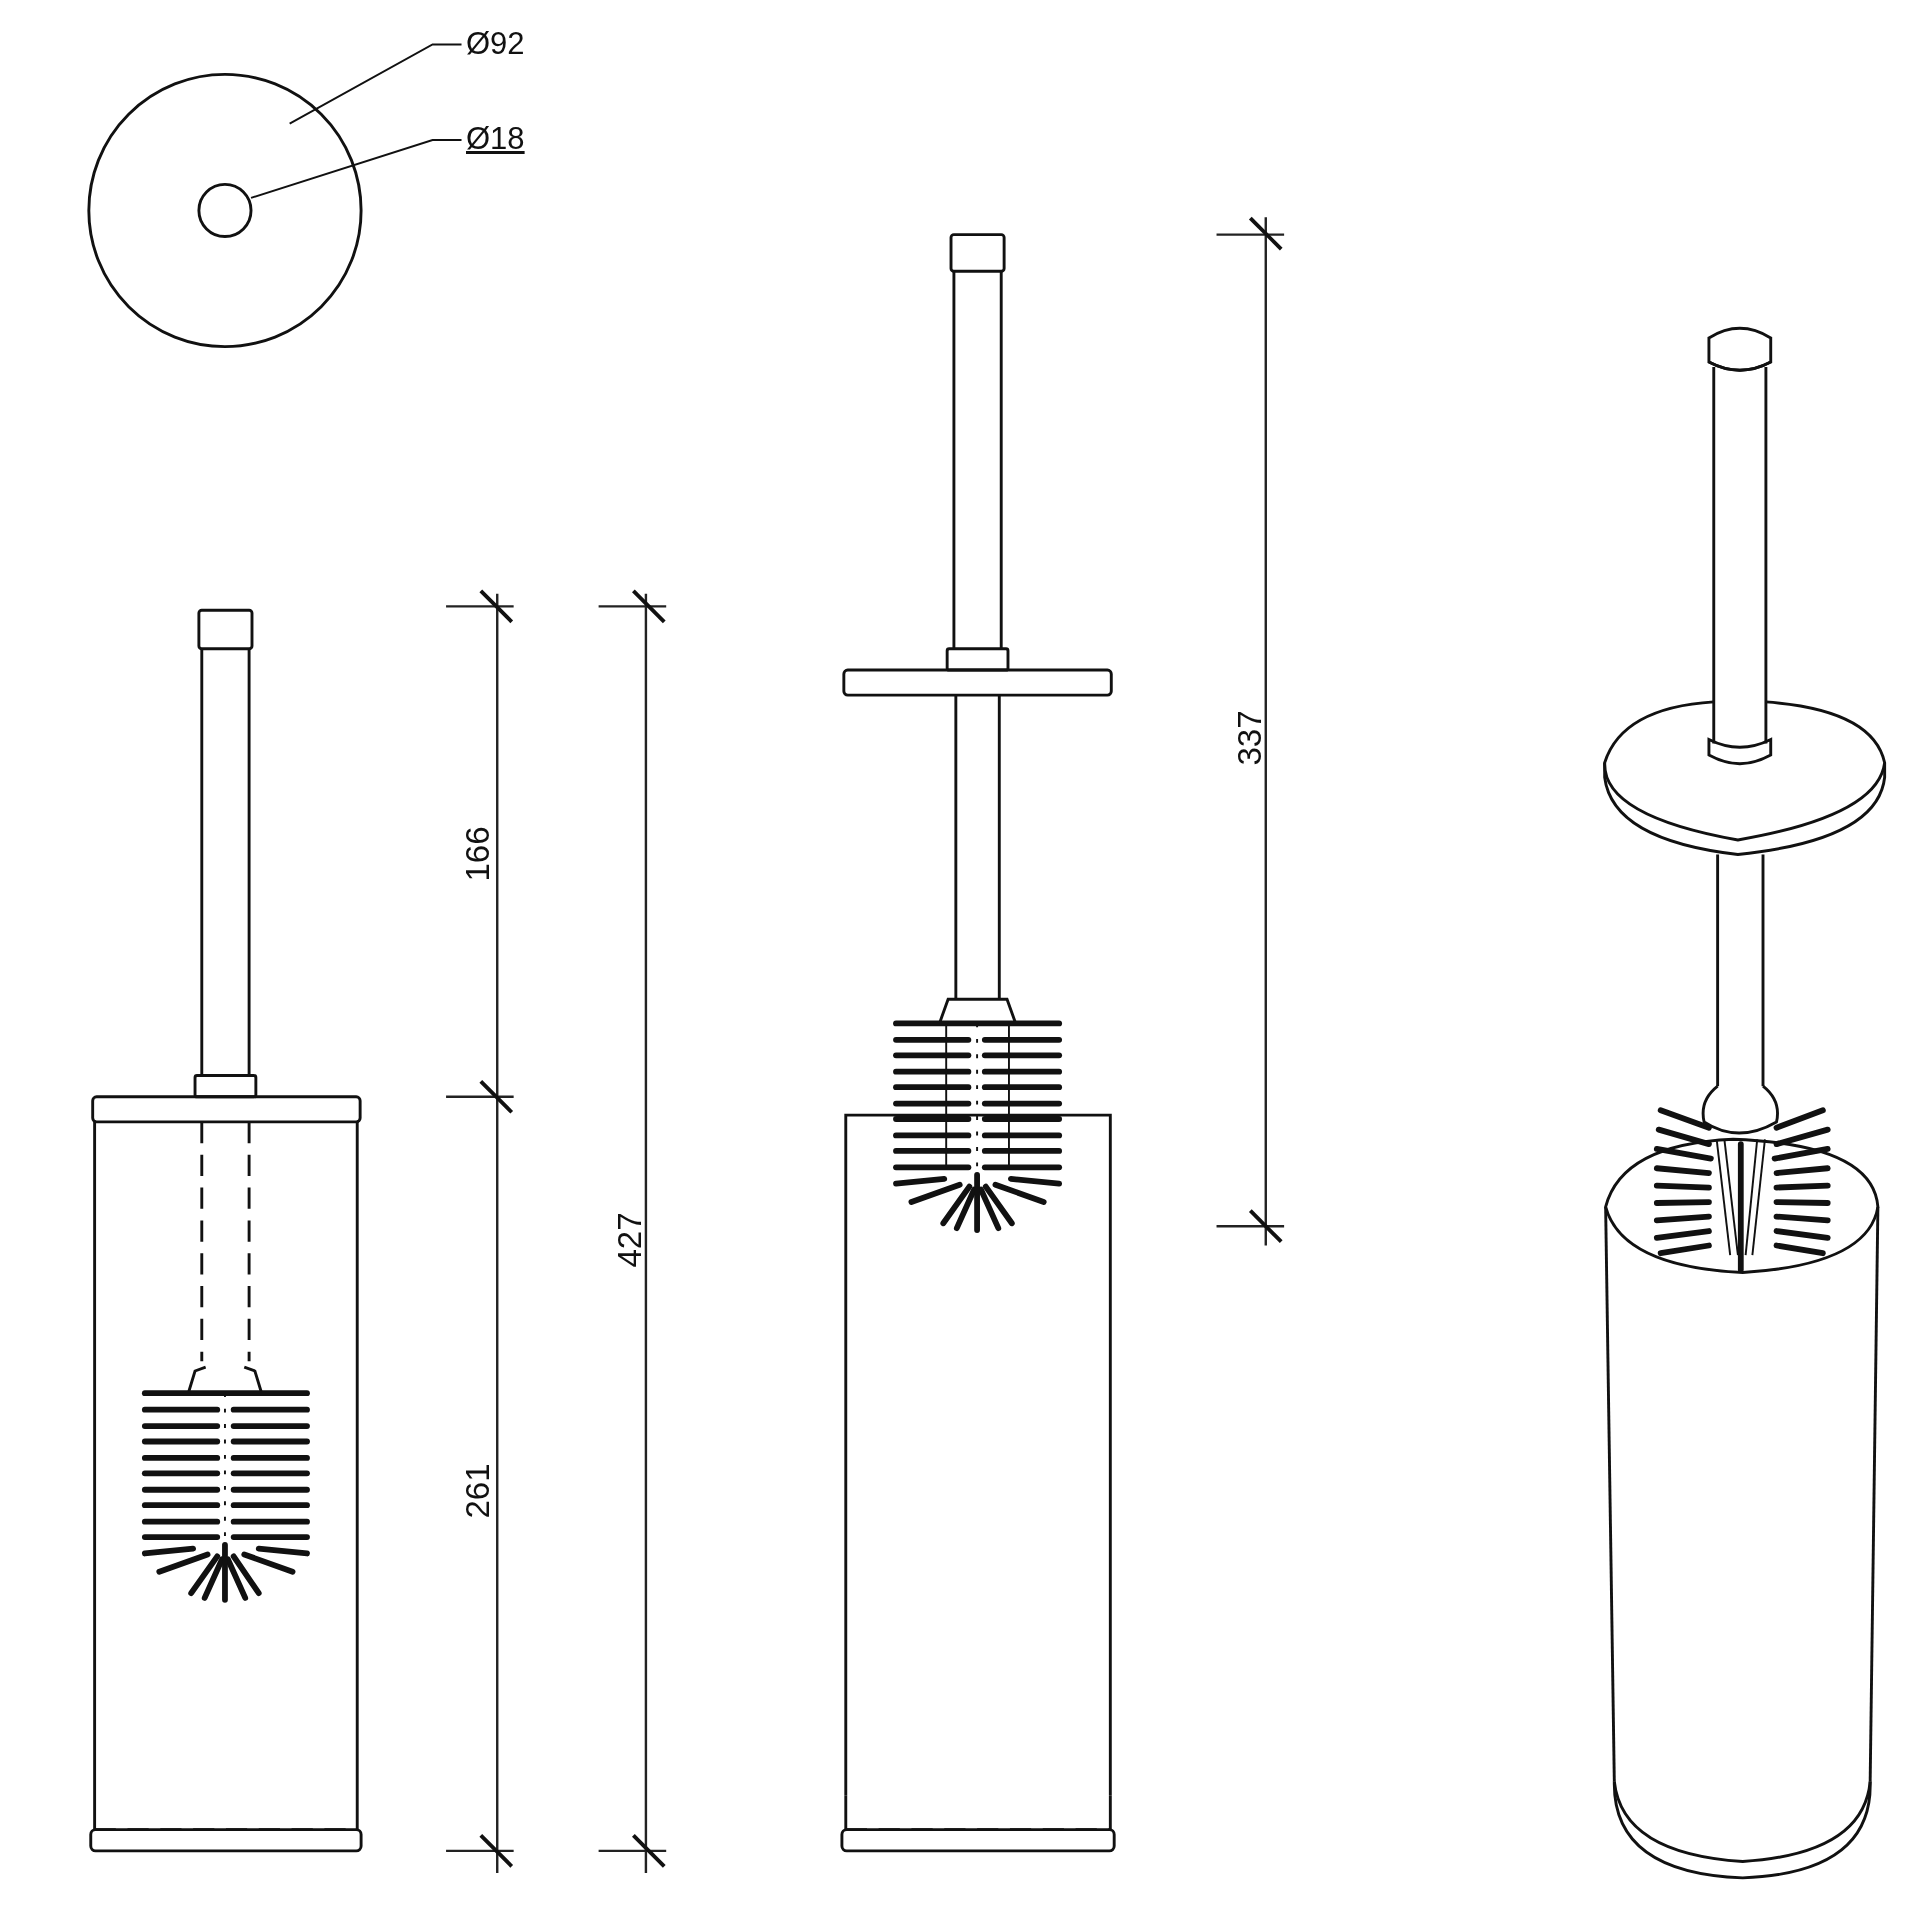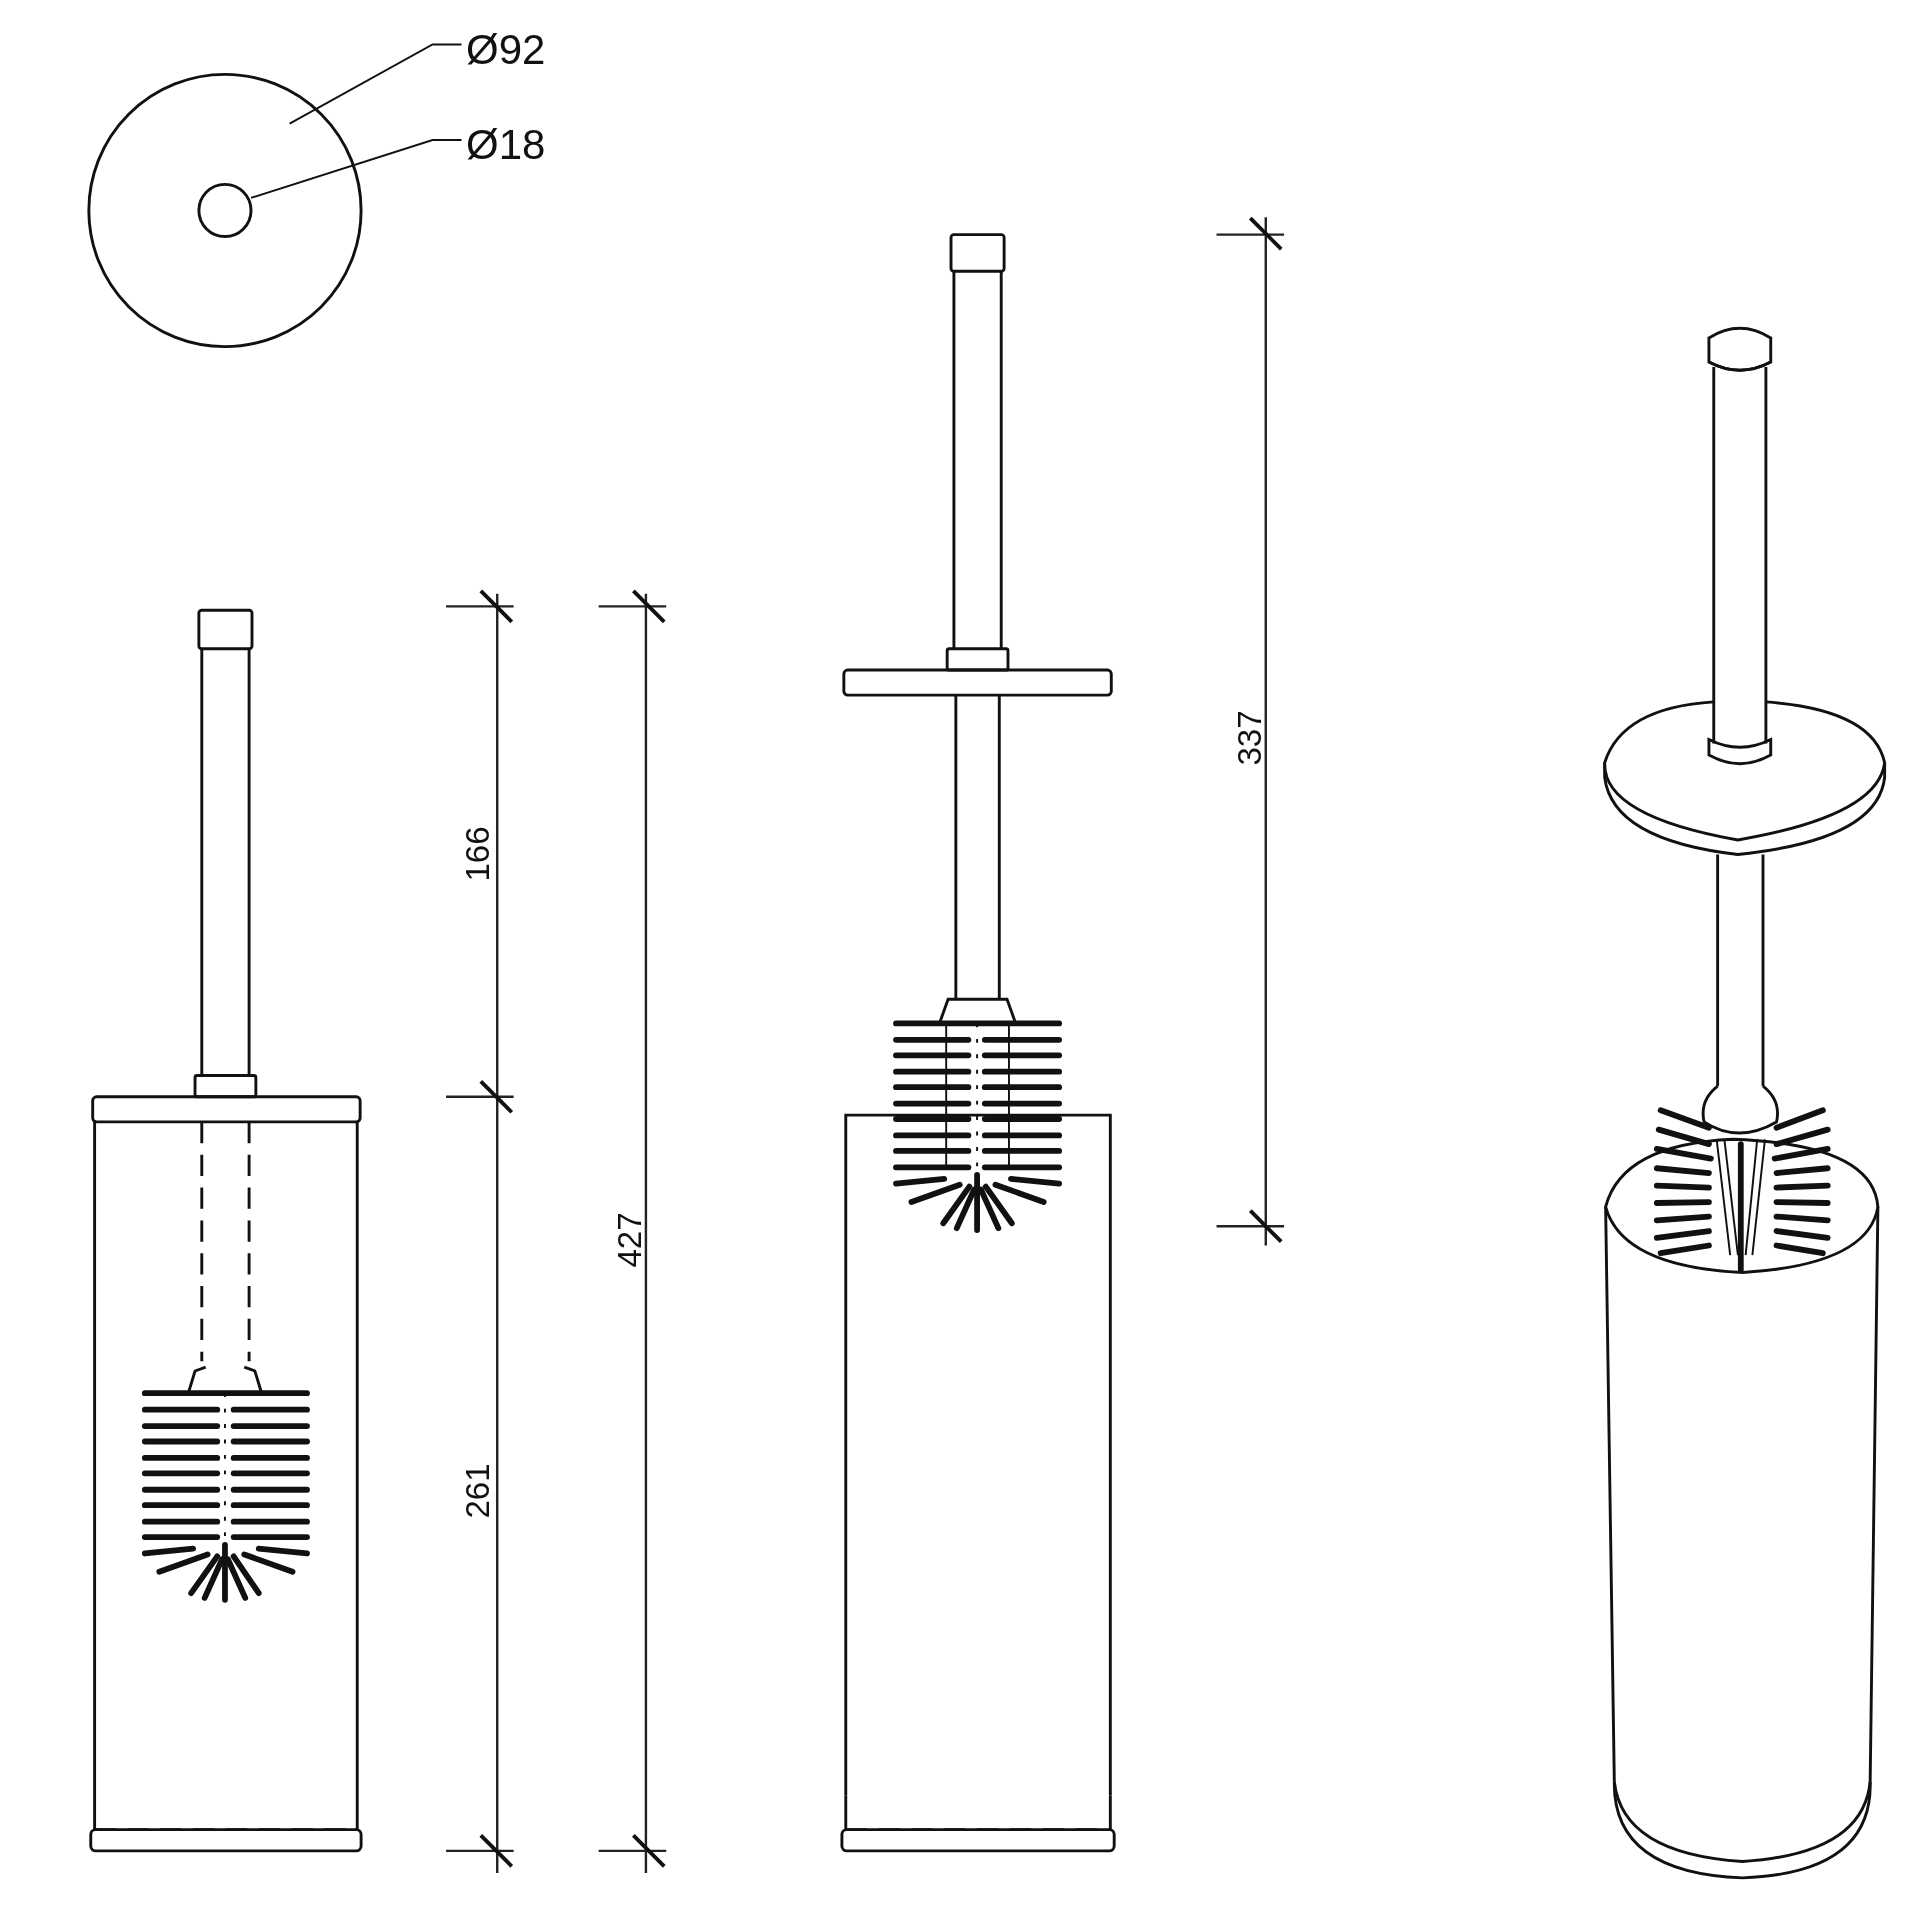--- a/index.html
+++ b/index.html
@@ -4,21 +4,21 @@
 <style>
   html, body { margin: 0; padding: 0; background: #ffffff; }
   body { width: 1931px; height: 1931px; position: relative; overflow: hidden; }
   svg.drawing { position: absolute; left: 0; top: 0; width: 1931px; height: 1931px; }
   .ln { stroke: #111; stroke-width: 3; fill: none; }
   .thin { stroke: #111; stroke-width: 2; fill: none; }
   .dash { stroke: #111; stroke-width: 3; fill: none; stroke-dasharray: 22 12; }
   .dim { stroke: #222; stroke-width: 2.5; fill: none; }
   .tick { stroke: #111; stroke-width: 4; }
   .bristle { stroke: #111; stroke-width: 6; stroke-linecap: round; }
-  .label { position: absolute; font-family: "Liberation Sans", sans-serif; font-size: 42px; color: #111; white-space: nowrap; }
+  .label { position: absolute; font-family: "Liberation Sans", sans-serif; font-size: 31px; color: #111; white-space: nowrap; }
   .vlabel { position: absolute; font-family: "Liberation Sans", sans-serif; font-size: 33px; color: #111; transform: rotate(-90deg); transform-origin: center; white-space: nowrap; }
 </style>
 </head>
 <body>
 
 <svg class="drawing" viewBox="0 0 2000 2000" xmlns="http://www.w3.org/2000/svg">
 
   <g>
     <ellipse class="ln" cx="233" cy="218" rx="141" ry="141"></ellipse>
     <circle class="ln" cx="233" cy="218" r="27"></circle>
@@ -203,18 +203,18 @@
       <line class="thin" x1="1778" y1="1180" x2="1792" y2="1300"></line>
       <line class="thin" x1="1786" y1="1180" x2="1800" y2="1300"></line>
       <line class="thin" x1="1820" y1="1180" x2="1808" y2="1300"></line>
       <line class="thin" x1="1828" y1="1180" x2="1815" y2="1300"></line>
       <line class="bristle" x1="1803" y1="1185" x2="1803" y2="1315"></line>
     </g>
   </g>
 </svg>
 
 <div class="label" style="left:466px; top:26px;">Ø92</div>
-<div class="label" style="left:466px; top:121px;">Ø18</div>
+<div class="label" style="left:466px; top:121px;text-decoration:underline;">Ø18</div>
 <div class="vlabel" style="left:450px; top:835px;">166</div>
 <div class="vlabel" style="left:450px; top:1472px;">261</div>
 <div class="vlabel" style="left:602px; top:1221px;">427</div>
 <div class="vlabel" style="left:1222px; top:719px;">337</div>
 
 
 </body></html>

